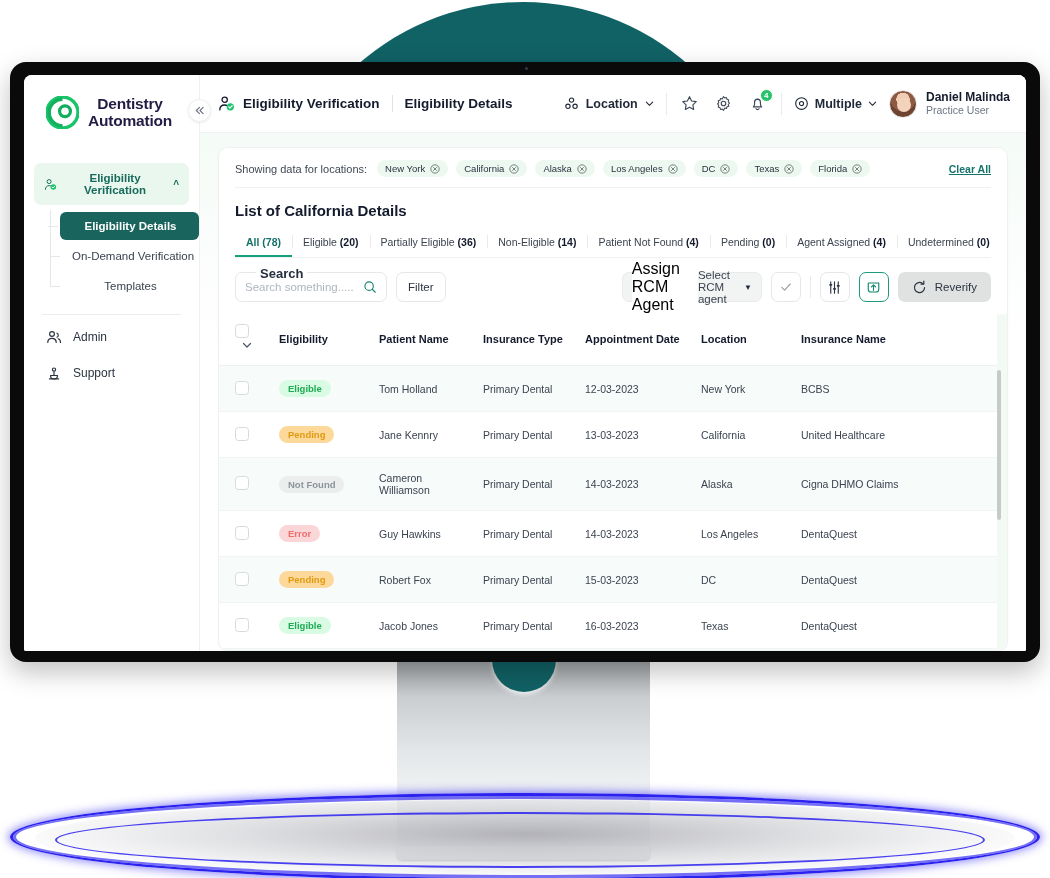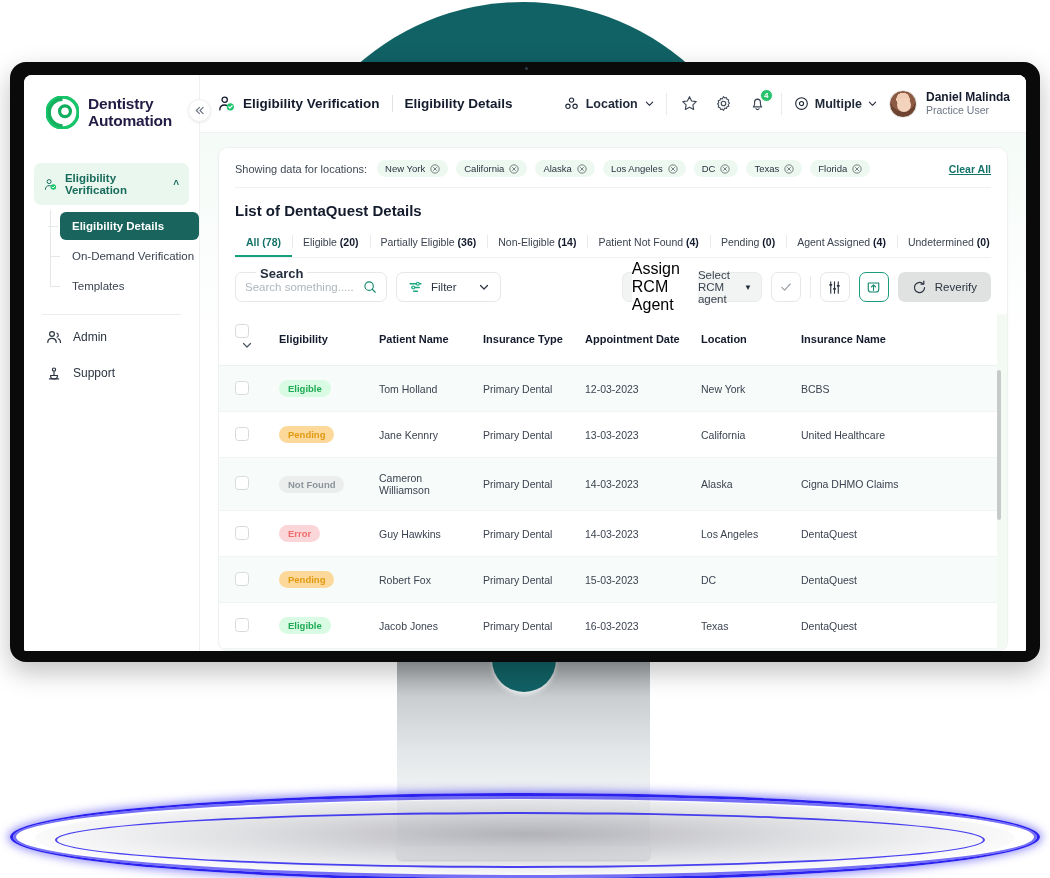--- a/index.html
+++ b/index.html
@@ -93,20 +93,21 @@
   }
   .cam { position:absolute; left:515px; top:5px; width:3px;height:3px;border-radius:50%;background:#2e3a46; z-index:6;}
 
   
   .sidebar {
     width: 176px; flex: 0 0 176px;
     background: #ffffff;
     border-right: 1px solid #eef1f0;
     padding: 14px 0 0 0;
     position: relative;
+    text-align: center;
   }
   .brand { display:flex; align-items:center; gap:9px; padding: 6px 0 0 22px; }
   .brand-logo { width: 33px; height: 33px; flex:0 0 33px; position:relative; }
   .brand-text { font-size: 15.5px; line-height: 17px; font-weight: 700; color:#241b45; letter-spacing:-.2px;}
 
   .collapse-btn{
     position:absolute; right:-12px; top:24px;
     width:23px;height:23px;border-radius:50%;
     background:#fff; border:1px solid #edf0ef;
     display:flex;align-items:center;justify-content:center;
@@ -234,21 +235,21 @@
     font-family:"Liberation Sans",sans-serif; background:transparent; width:100%;
   }
   .field input::placeholder{ color:#aeb6bd;}
   .f-search{ width:152px;}
   .f-date{ width:168px;}
   .btn{
     height:30px;border:1px solid #e4e8e7;border-radius:7px;background:#fff;
     display:flex;align-items:center;gap:7px;padding:0 11px;
     font-size:11.5px;color:#2b3440;cursor:pointer;
   }
-  .btn-filter{ gap:8px;}
+  .btn-filter{ gap:8px;flex-direction:column;}
   .f-rcm{
     width:140px;height:30px;border:1px solid #e8ebea;border-radius:7px;background:#f2f4f3;
     display:flex;align-items:center;padding:0 9px;position:relative;
   }
   .f-rcm .legend{ background:#fff; }
   .f-rcm .val{ font-size:11.5px;color:#3b4350;}
   .f-rcm .caret{ margin-left:auto;font-size:8px;color:#1f2937;}
   .sq{
     width:30px;height:30px;border:1px solid #e4e8e7;border-radius:7px;background:#fff;
     display:flex;align-items:center;justify-content:center;cursor:pointer;color:#8a929a;
@@ -525,21 +526,21 @@
                       <path d="M4.2 4.2l3.6 3.6M7.8 4.2L4.2 7.8" stroke="#5c6b6a" stroke-width="1" stroke-linecap="round"></path>
                     </svg>
                 </span>
               </span>
 
               <span class="clear-all">Clear All</span>
             </div>
 
             <div class="divider"></div>
 
-            <div class="panel-title">List of DentaQuest Details</div>
+            <div class="panel-title">List of California Details</div>
 
             <div class="tabs">
               <div class="tab active">
                 <span>All</span>
                 <b>(78)</b>
               </div>
               <div class="tab">
                 <span>Eligible</span>
                 <b>(20)</b>
               </div>

